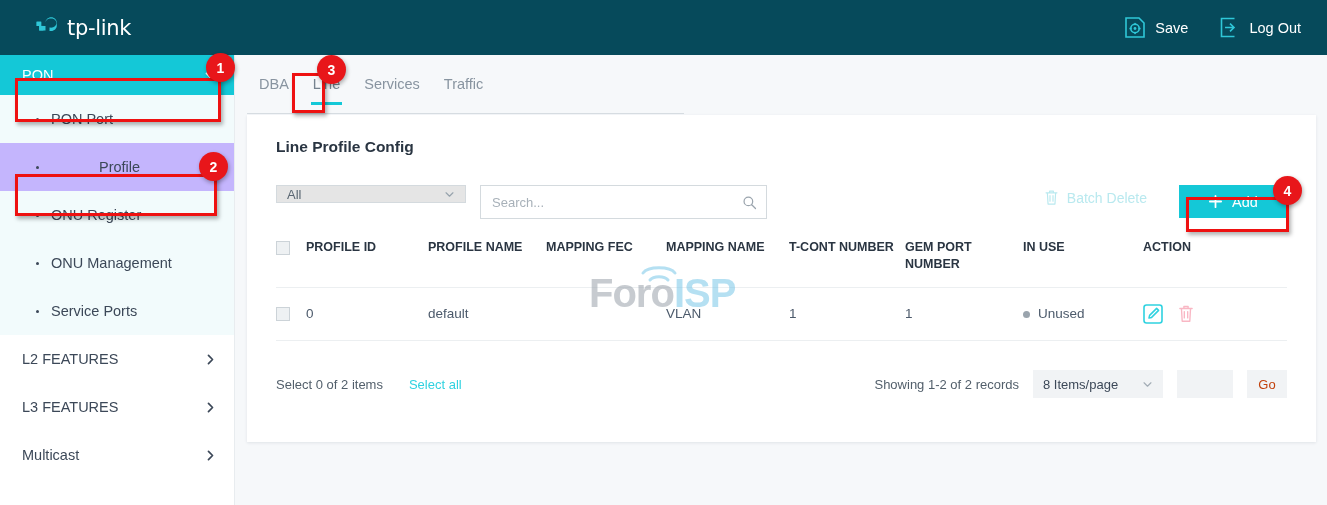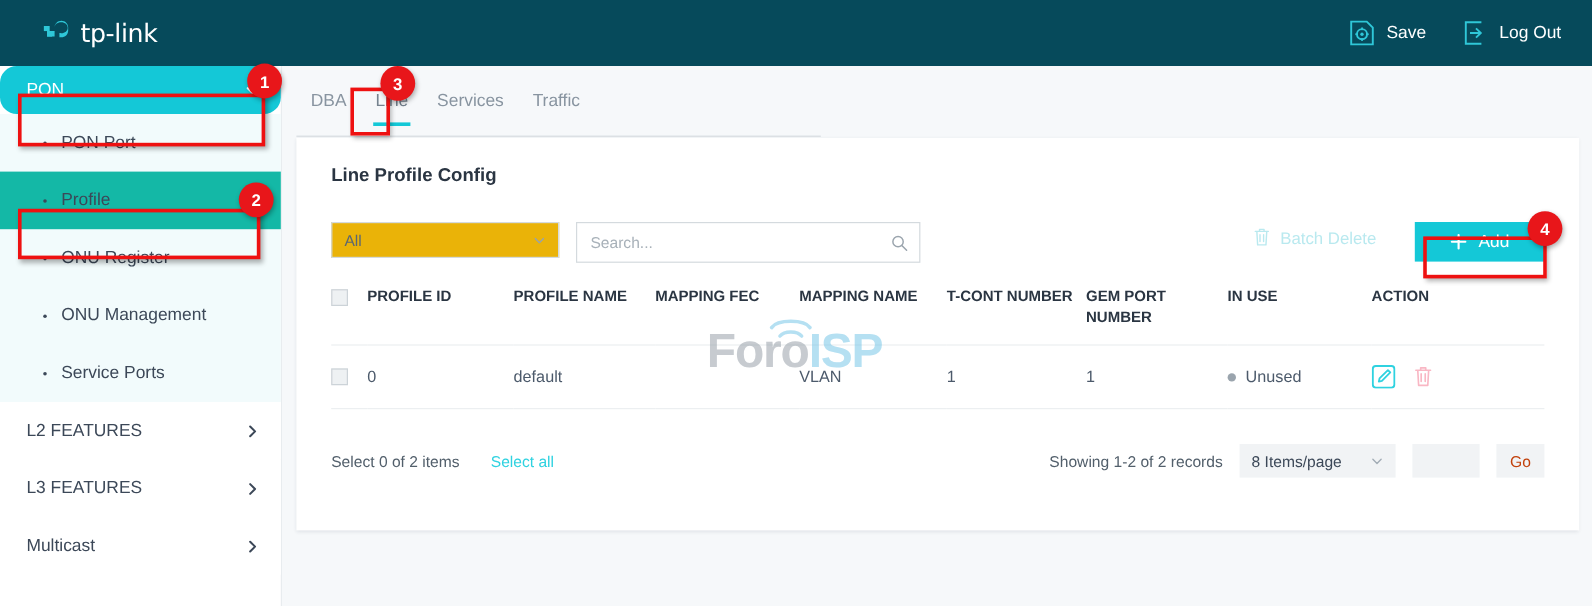--- a/index.html
+++ b/index.html
@@ -45,34 +45,34 @@
     border-right: 1px solid #e8ecef;
   }
   .menu-group-head {
     height: 40px; display: flex; align-items: center;
     padding: 0 17px 0 22px;
     font-size: 14.5px; color: #3c4858;
     cursor: pointer; background: #ffffff;
     justify-content: space-between;
   }
   .menu-group-head.active {
-    background: #14c8d7; color: #ffffff; border-radius: 14px;
+    background: #14c8d7; color: #ffffff;
   }
   .chev { width: 13px; height: 13px; flex: 0 0 auto; }
   .submenu { background: #f2fbfc; }
   .submenu-item {
     height: 48px; display: flex; align-items: center;
     padding-left: 36px; font-size: 14.5px; color: #3c4858;
     cursor: pointer;
   }
   .submenu-item .dot {
     width: 3px; height: 3px; border-radius: 50%;
     background: #3c4858; margin-right: 12px; flex: 0 0 auto;
   }
-  .submenu-item.selected { background: #14b8a6; }
+  .submenu-item.selected { background: #c4b5fd; gap: 48px; }
 
   
   .hl {
     position: absolute; border: 3px solid #ee1111;
     box-shadow: 2px 3px 4px rgba(0,0,0,0.30);
     pointer-events: none; z-index: 40;
   }
   .badge {
     position: absolute; z-index: 60;
     width: 29px; height: 29px; border-radius: 50%;
@@ -118,22 +118,22 @@
     font-size: 15.5px; font-weight: bold; color: #2a3542;
   }
 
   
   .toolbar {
     position: absolute; left: 29px; top: 70px;
     width: 1011px; height: 36px;
   }
   .sel-all {
     position: absolute; left: 0; top: 0;
-    width: 190px; height: 30px;
-    border: 1px solid #d4dade; background: #eab308;
+    width: 190px; height: 18px;
+    border: 1px solid #d4dade; background: #e5e5e5;
     font-size: 13px; color: #5a6773;
     display: flex; align-items: center; padding: 0 10px;
     cursor: pointer;
   }
   .sel-all .chev2 {
     margin-left: auto; width: 11px; height: 11px; color: #97a3ad;
   }
   .search-box {
     position: absolute; left: 204px; top: 0;
     width: 287px; height: 30px;

